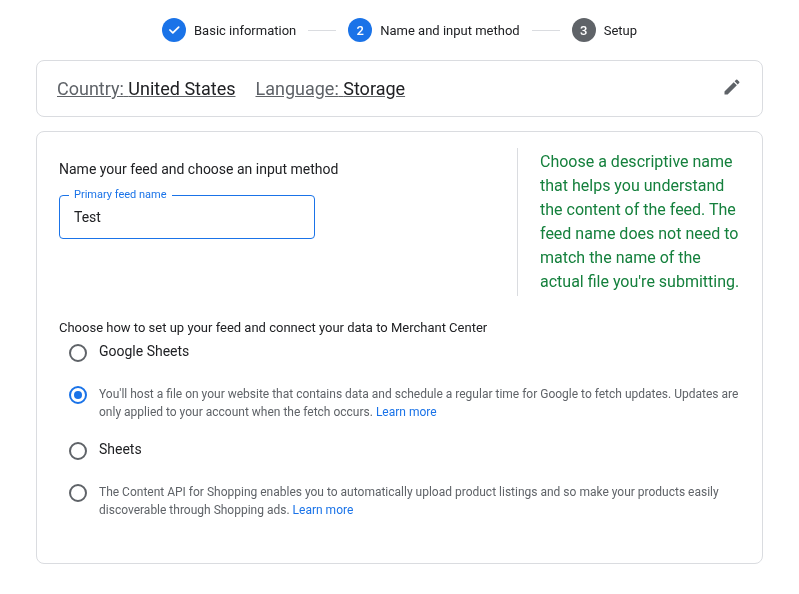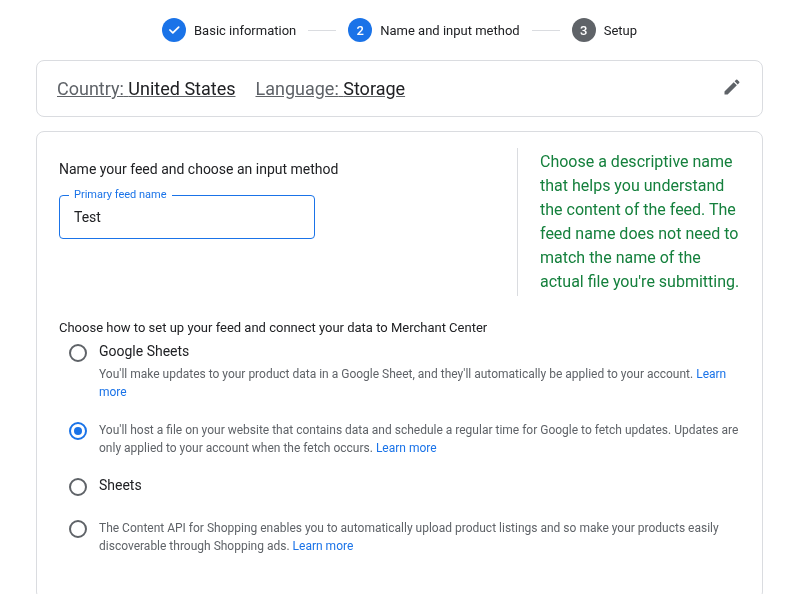--- a/index.html
+++ b/index.html
@@ -201,21 +201,20 @@
     <div class="help-box">Choose a descriptive name that helps you understand the content of the feed. The feed name does not need to match the name of the actual file you're submitting.</div>
   </div>
 
   <div class="options-header">Choose how to set up your feed and connect your data to Merchant Center</div>
 
   <div id="options-container">
       <div class="option-row">
         <div class="radio"></div>
         <div class="option-body">
           <div class="option-title">Google Sheets</div>
-          <div class="option-desc"><span>You'll make updates to your product data in a Google Sheet, and they'll automatically be applied to your account. </span><a href="#">Learn more</a></div>
         </div>
       </div>
       <div class="option-row">
         <div class="radio selected"></div>
         <div class="option-body">
           <div class="option-desc"><span>You'll host a file on your website that contains data and schedule a regular time for Google to fetch updates. Updates are only applied to your account when the fetch occurs. </span><a href="#">Learn more</a></div>
         </div>
       </div>
       <div class="option-row">
         <div class="radio"></div>

